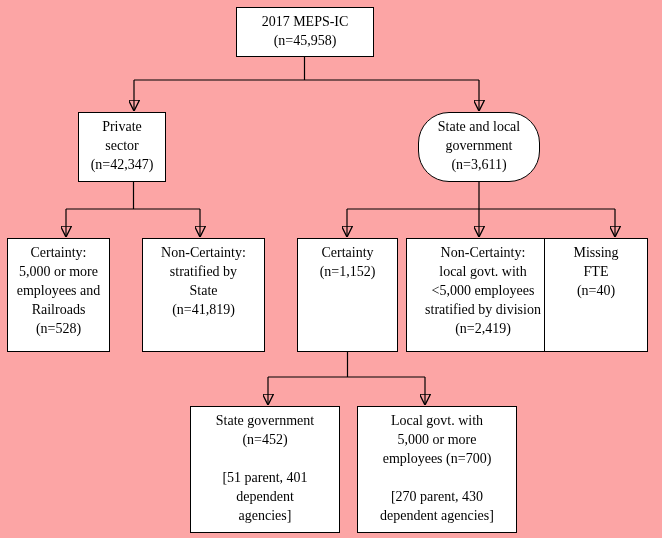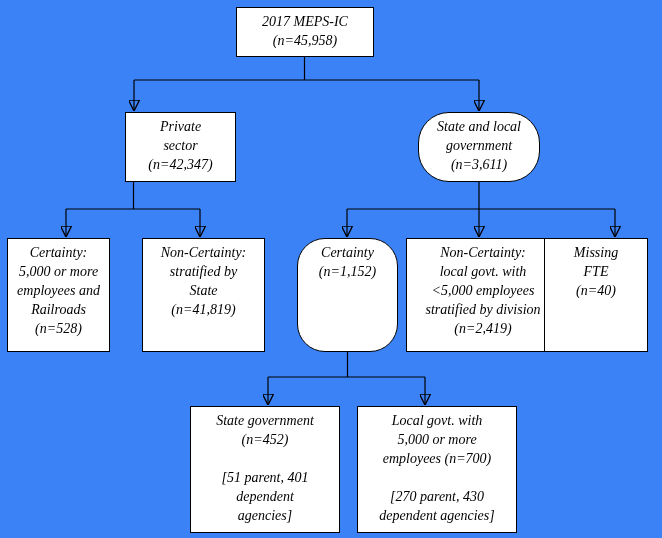--- a/index.html
+++ b/index.html
@@ -1,24 +1,23 @@
 <!DOCTYPE html>
 <html><head>
 <meta charset="utf-8">
 <style>
   html, body { margin: 0; padding: 0; background: #ffffff; }
   #canvas {
     position: relative;
     width: 662px;
     height: 538px;
-    background: #3b82f6;
+    background: #fca5a5;
     font-family: "Liberation Serif", "DejaVu Serif", serif;
     color: #000000;
     overflow: hidden;
-    font-style: italic;
   }
   .node {
     position: absolute;
     box-sizing: border-box;
     border: 1.2px solid #000000;
     background: #ffffff;
     text-align: center;
     font-size: 14px;
     line-height: 19px;
     white-space: pre-line;
@@ -27,25 +26,25 @@
   #connectors {
     position: absolute;
     left: 0; top: 0;
     width: 662px; height: 538px;
     pointer-events: none;
   }
   #connectors path { stroke: #000000; stroke-width: 1.2; fill: none; }
 
   
   #n-root          { left: 236px; top:   7px; width: 138px; height:  50px; }
-  #n-private       { left:  78px; top: 112px; width: 111px; height:  70px; margin-left: 47px; }
+  #n-private       { left:  78px; top: 112px; width: 88px; height:  70px; }
   #n-statelocal    { left: 418px; top: 112px; width: 122px; height:  70px; border-radius: 31px; }
   #n-ps-cert       { left:   7px; top: 238px; width: 103px; height: 114px; }
   #n-ps-noncert    { left: 142px; top: 238px; width: 123px; height: 114px; }
-  #n-slg-cert      { left: 297px; top: 238px; width: 101px; height: 114px; border-radius: 28px; }
+  #n-slg-cert      { left: 297px; top: 238px; width: 101px; height: 114px; }
   #n-slg-noncert   { left: 406px; top: 238px; width: 154px; height: 114px; }
   #n-missing       { left: 544px; top: 238px; width:  104px; height: 114px; }
   #n-stategov      { left: 190px; top: 406px; width: 150px; height: 127px; }
   #n-localgov      { left: 357px; top: 406px; width: 160px; height: 127px; }
 </style>
 </head>
 <body>
 
 <div id="canvas">
 

